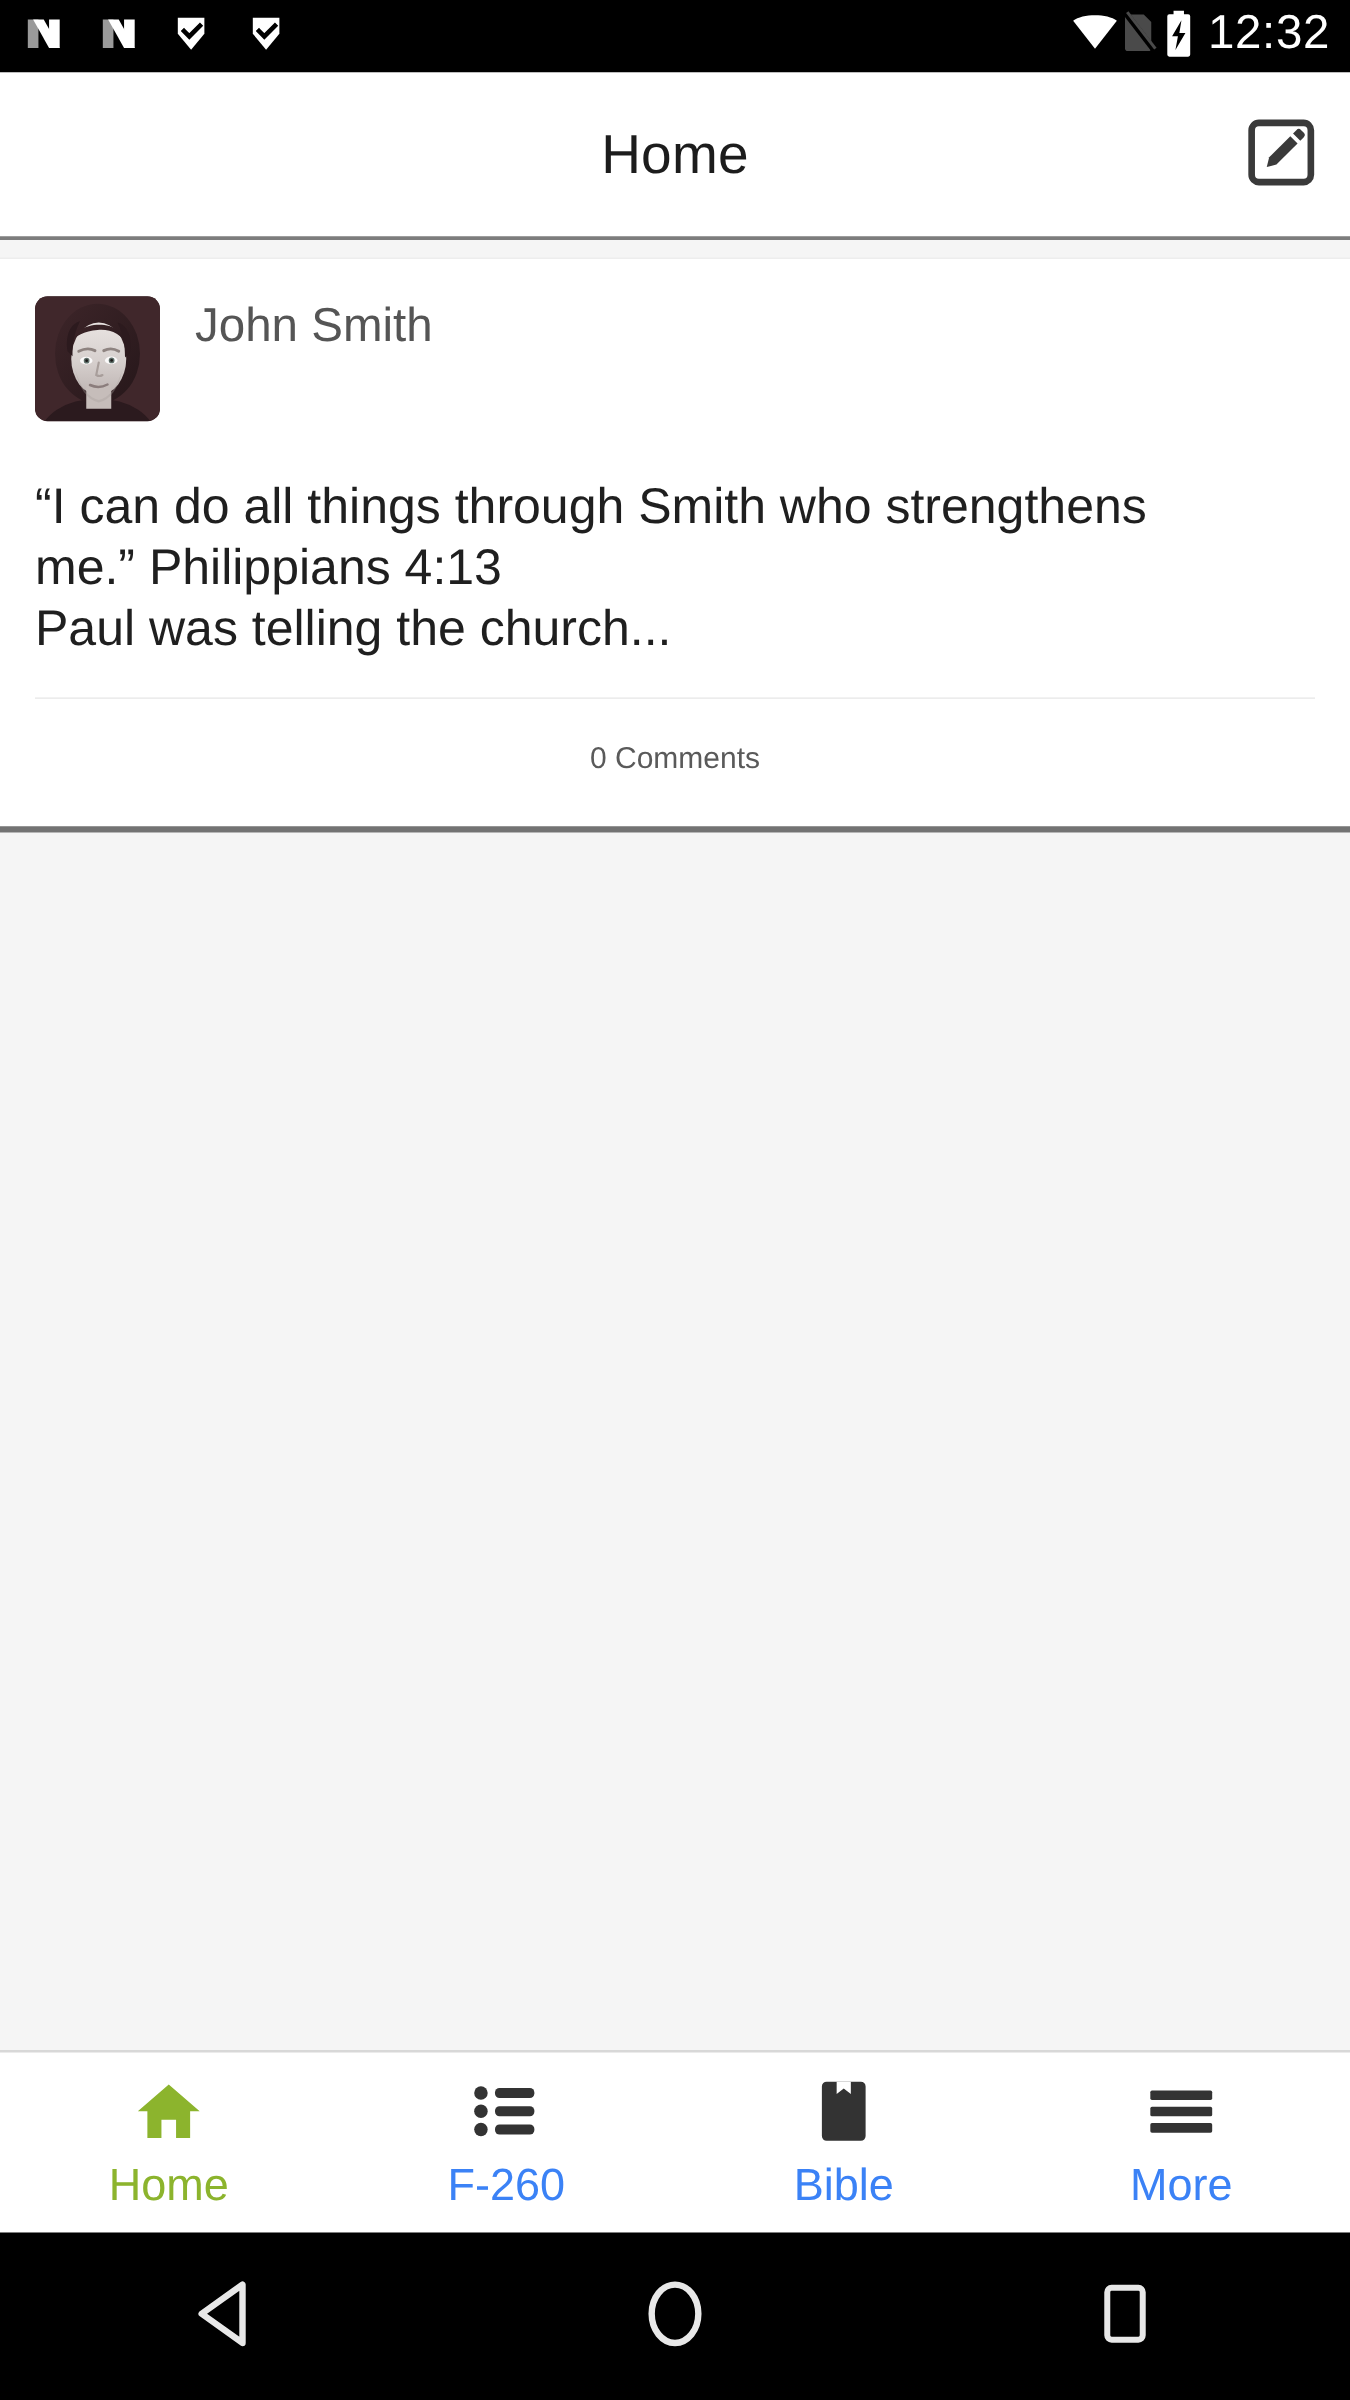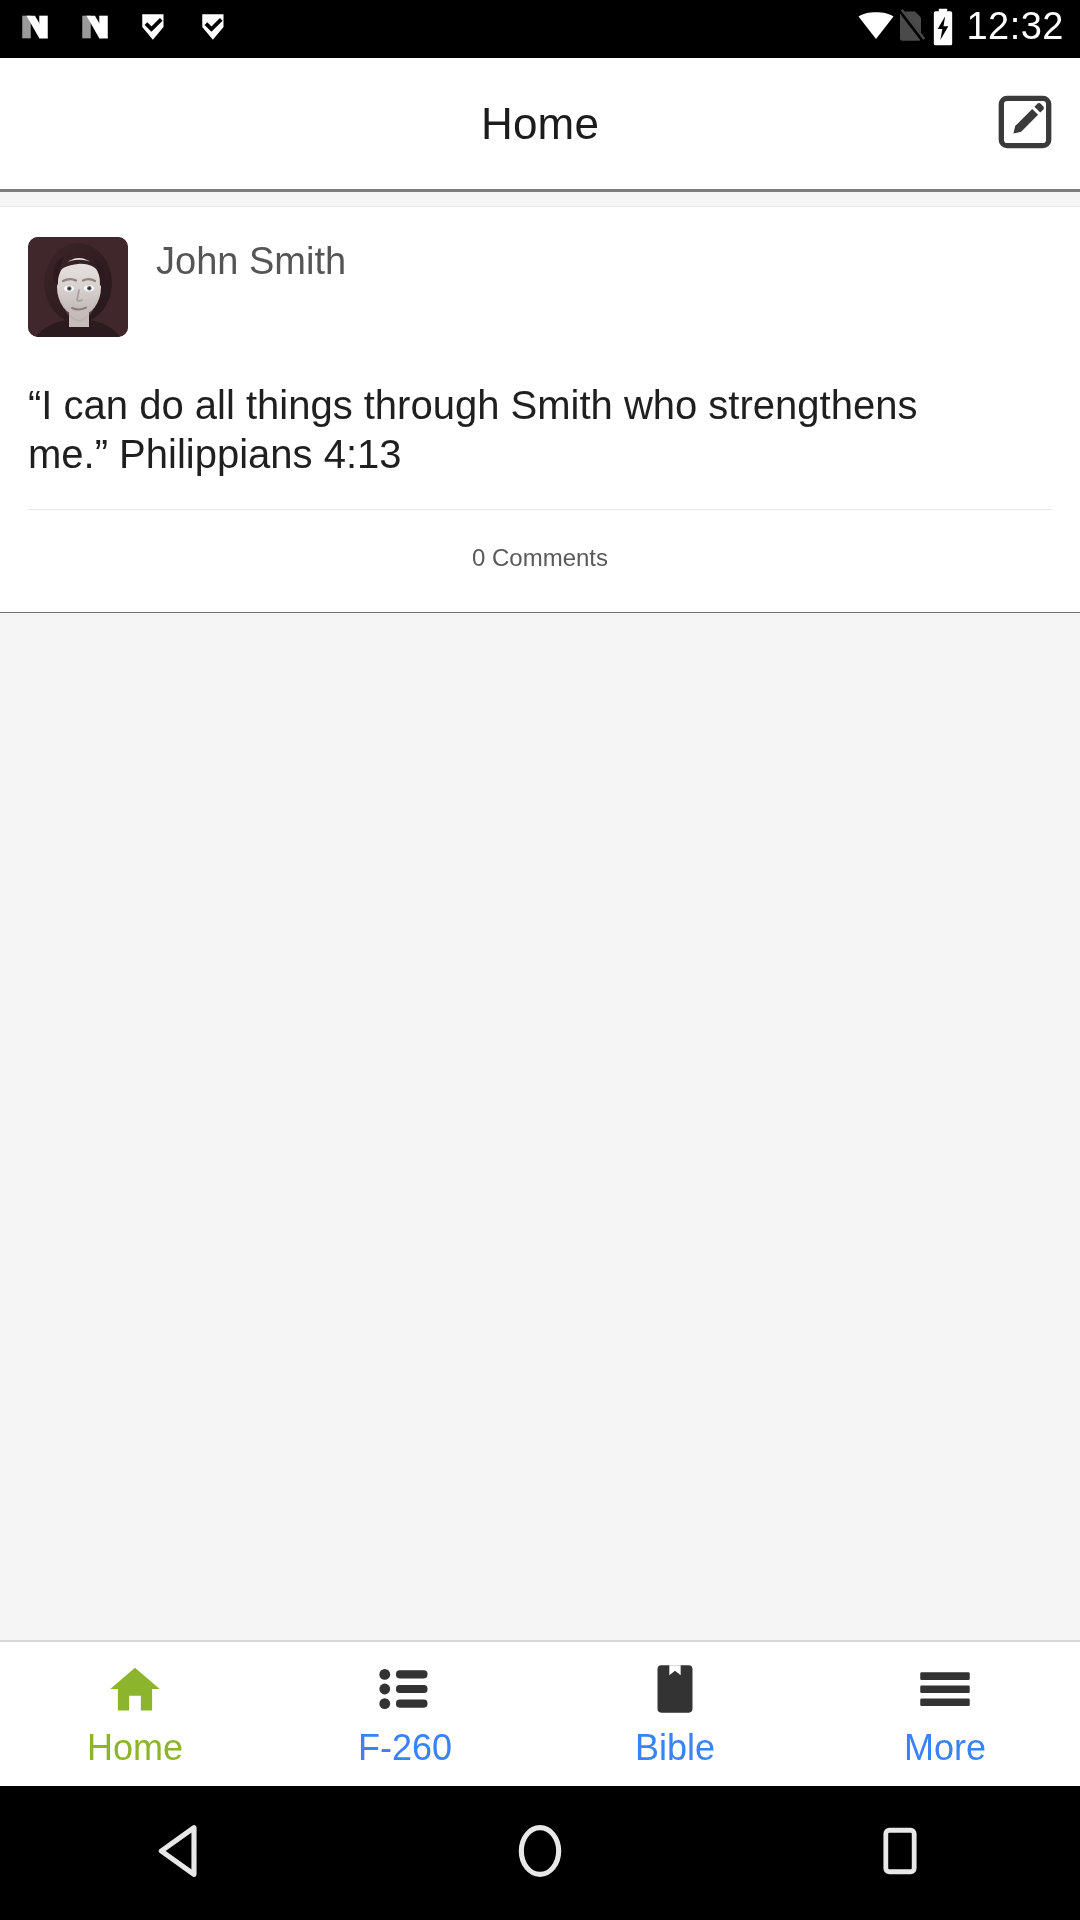--- a/index.html
+++ b/index.html
@@ -43,21 +43,21 @@
   }
 
   
   .feed {
     flex:1 1 auto; background:#f5f5f5; overflow:hidden;
     padding-top:14px;
   }
   .card {
     background:#ffffff;
     border-top:1px solid #e8e8e8;
-    border-bottom:1px solid #737373;
+    border-bottom:5px solid #737373;
     padding:30px 28px 0 28px;
   }
   .card-head { display:flex; align-items:flex-start; }
   .avatar {
     width:100px; height:100px; border-radius:10px;
     flex:0 0 100px; overflow:hidden; position:relative;
     background:#3a2326;
   }
   .avatar svg { display:block; width:100px; height:100px; }
   .head-text { margin-left:28px; padding-top:2px; min-width:0; }
@@ -236,20 +236,21 @@
         <div class="head-text">
           <div class="head-line1">
             <span class="author">John Smith</span>
           </div>
         </div>
       </div>
 
       <div class="card-body">
         <p>“I can do all things through Smith who strengthens</p>
         <p>me.” Philippians 4:13</p>
+        <p>Paul was telling the church...</p>
       </div>
 
       <div class="card-divider"></div>
 
       <div class="comments">0 Comments</div>
     </div>
   </div>
 
   <div class="tabbar">
 

